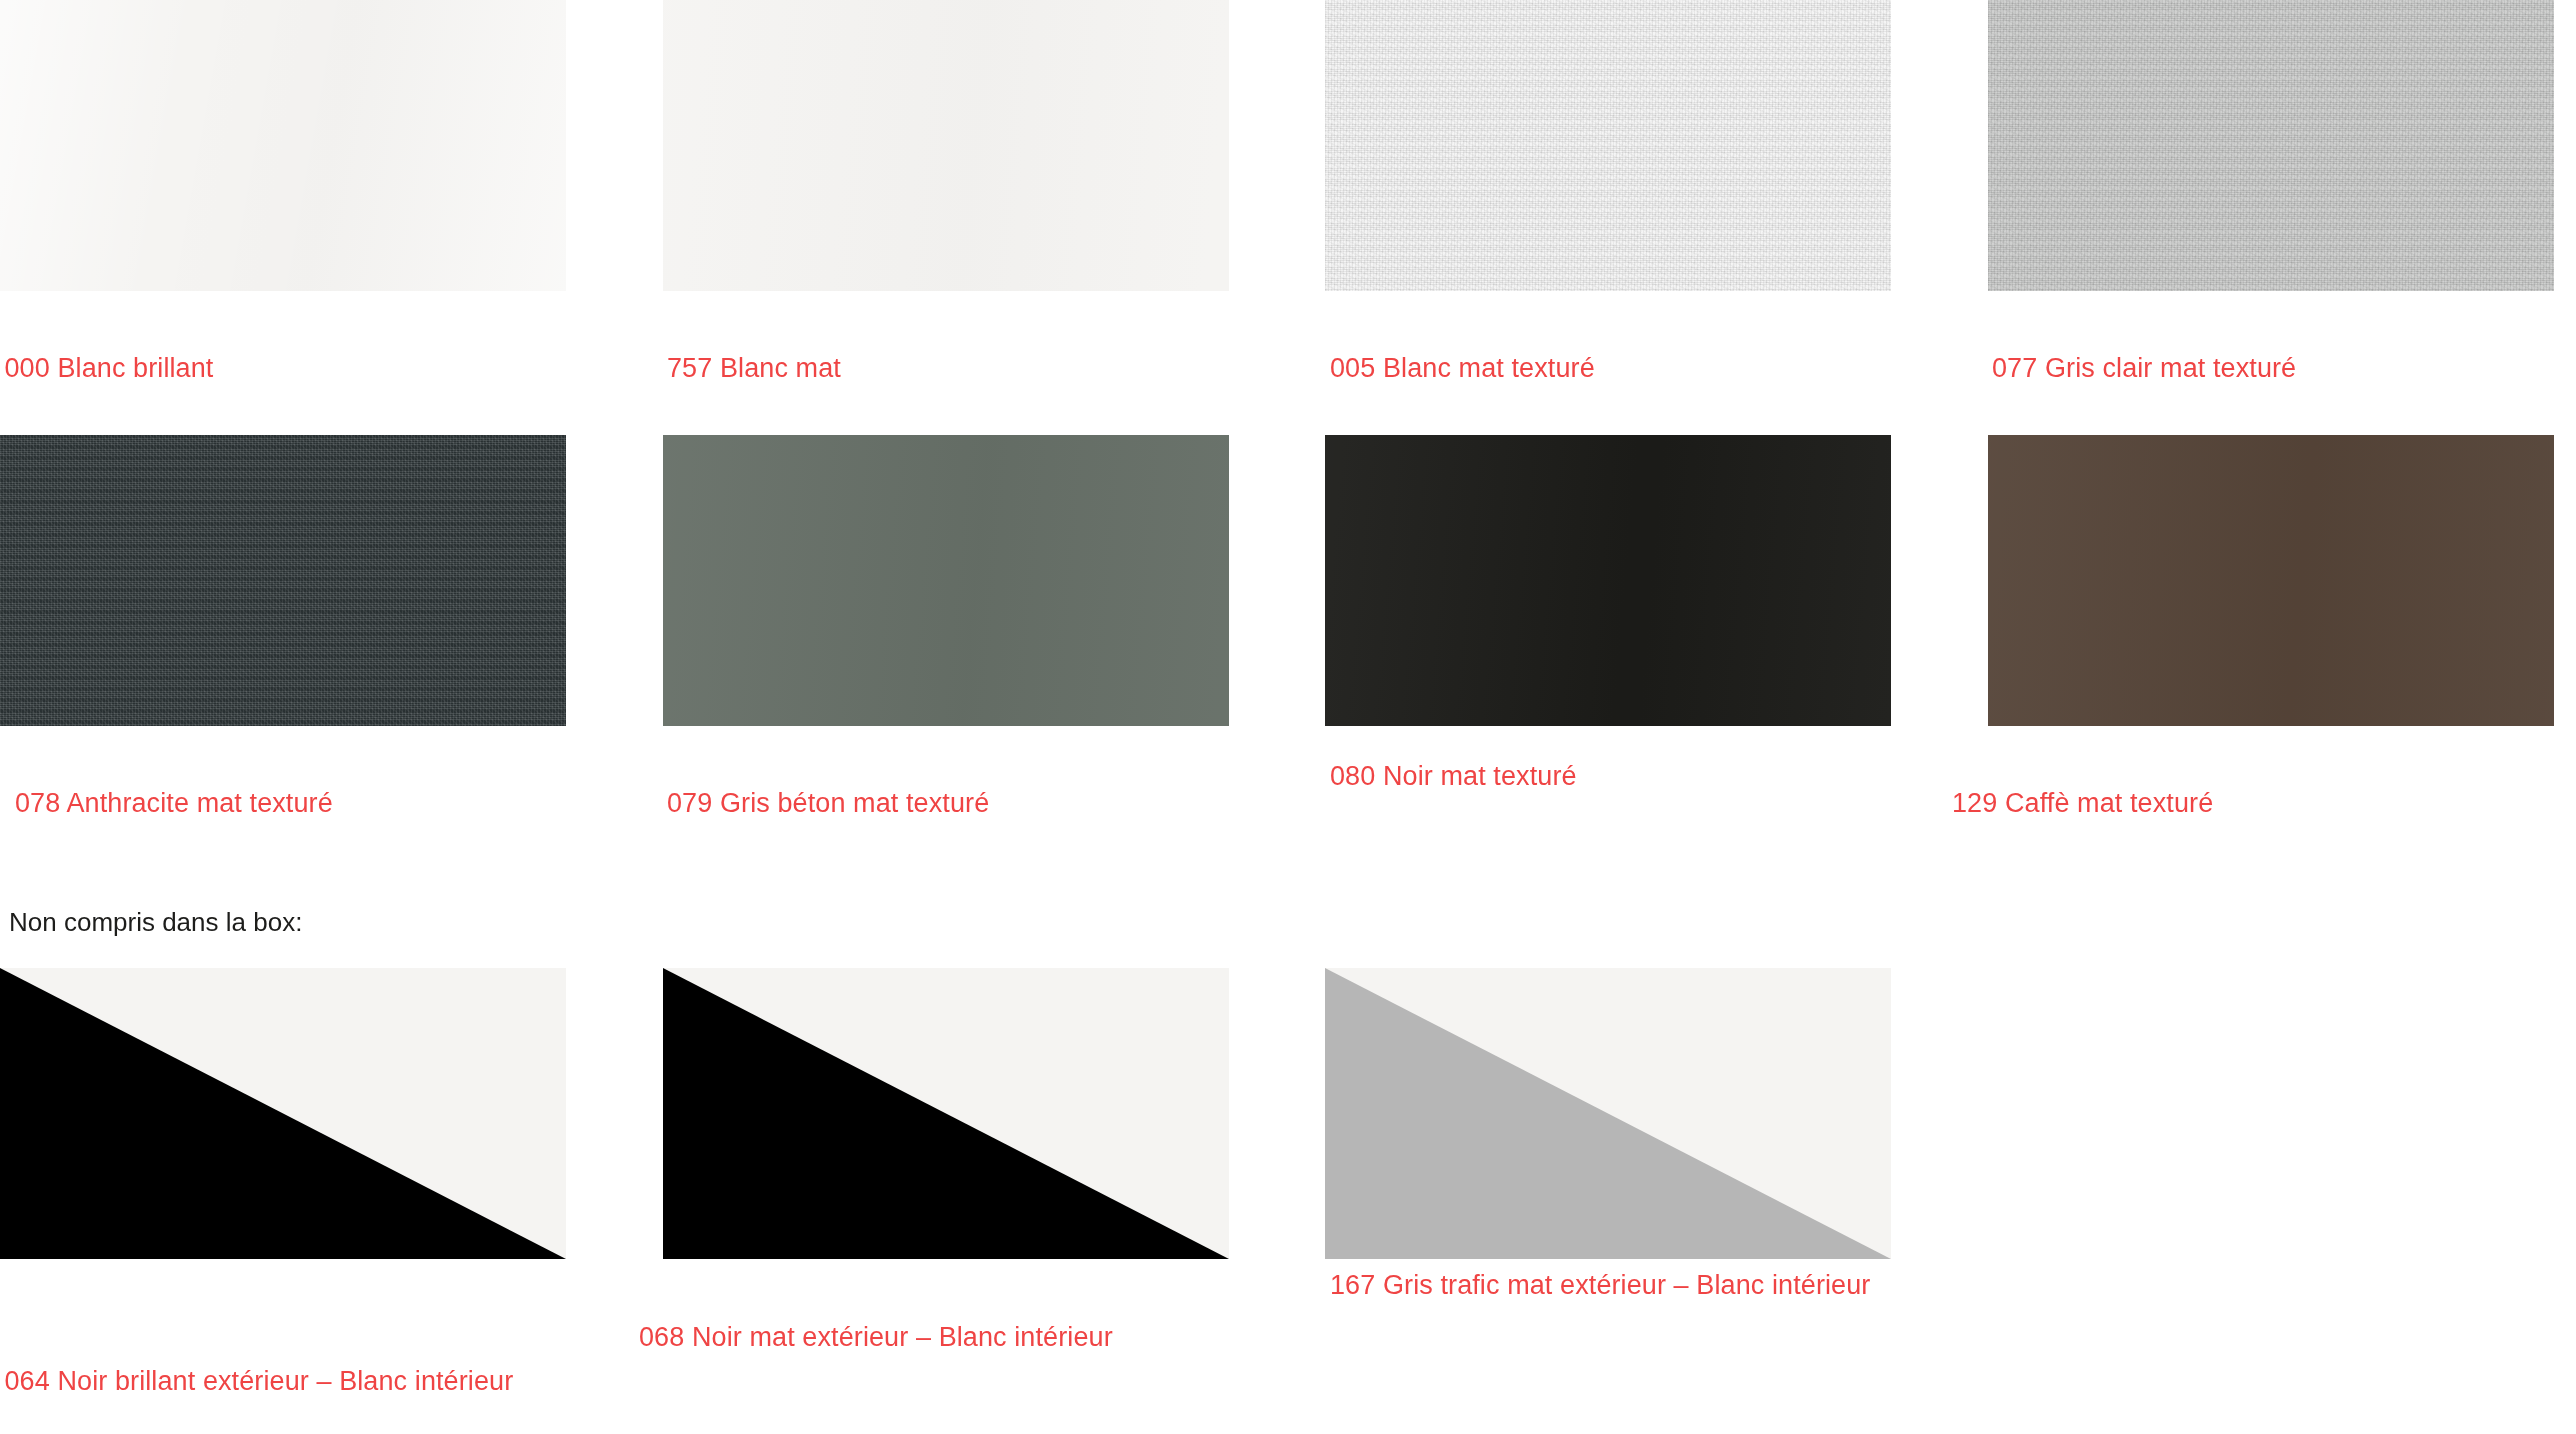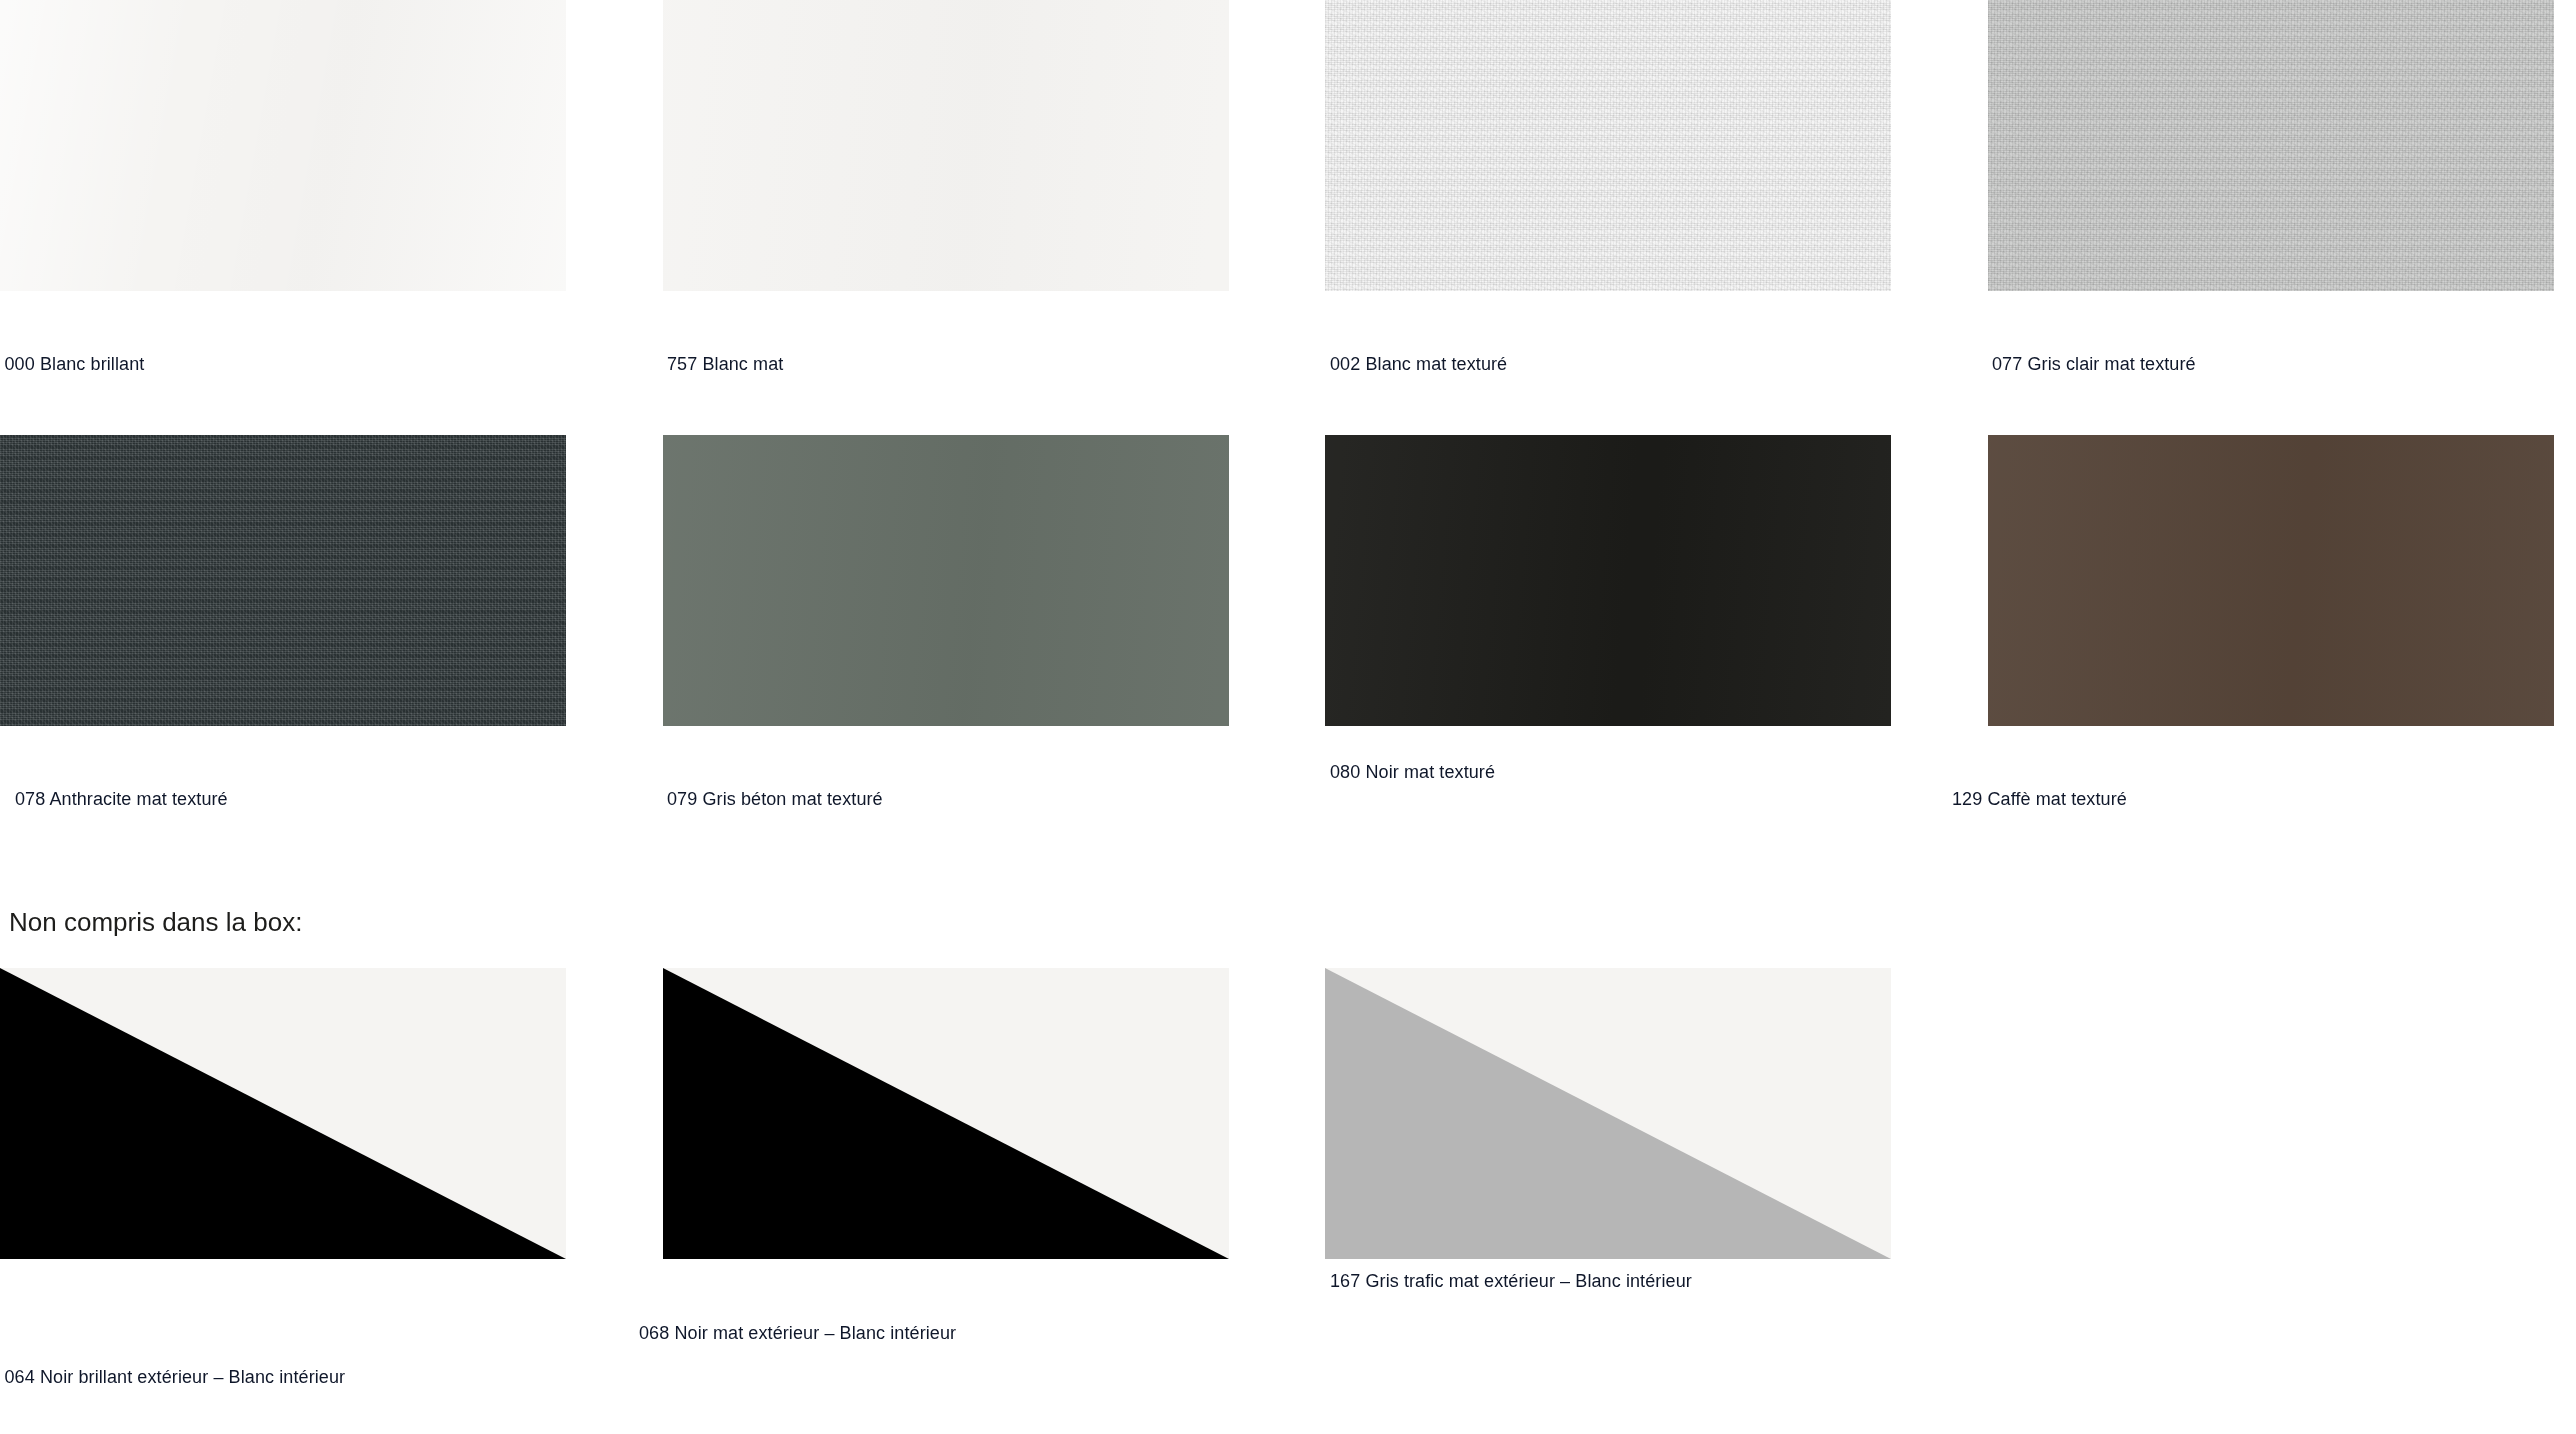--- a/index.html
+++ b/index.html
@@ -103,24 +103,24 @@
   }
   .swatch-chip.split .split-tri {
     position: absolute;
     inset: 0;
   }
 
   
   .swatch-label {
     position: absolute;
     white-space: nowrap;
-    font-size: 18px;
+    font-size: 27px;
     line-height: 1;
     letter-spacing: 0.1px;
-    color: #0f172a;
+    color: #ef4444;
     font-weight: 400;
   }
 
   .note-label {
     position: absolute;
     white-space: nowrap;
     font-size: 26px;
     line-height: 1;
     color: #1d1d1b;
     font-weight: 400;
@@ -167,21 +167,21 @@
       </div>
       <div class="swatch-cell" style="left: 1325px; top: 968px; width: 566px; height: 291px;">
         <div class="swatch-chip split" style="background: rgb(245, 244, 242);">
           <div class="split-tri" style="background: rgb(182, 182, 182); clip-path: polygon(0px 0px, 100% 100%, 0px 100%);"></div>
         </div>
       </div>
     </div>
   <div id="label-layer">
       <div class="swatch-label" style="left: 4.5px; top: 355px;">000 Blanc brillant</div>
       <div class="swatch-label" style="left: 667px; top: 355px; text-align: center;">757 Blanc mat</div>
-      <div class="swatch-label" style="left: 1330px; top: 355px;">002 Blanc mat texturé</div>
+      <div class="swatch-label" style="left: 1330px; top: 355px;">005 Blanc mat texturé</div>
       <div class="swatch-label" style="left: 1992px; top: 355px;">077 Gris clair mat texturé</div>
       <div class="swatch-label" style="left: 15px; top: 790px;">078 Anthracite mat texturé</div>
       <div class="swatch-label" style="left: 667px; top: 790px;">079 Gris béton mat texturé</div>
       <div class="swatch-label" style="left: 1330px; top: 763px; text-align: right;">080 Noir mat texturé</div>
       <div class="swatch-label" style="left: 1952px; top: 790px;">129  Caffè mat texturé</div>
       <div class="note-label" style="left: 9px; top: 909px;">Non compris dans la box:</div>
       <div class="swatch-label" style="left: 4.5px; top: 1368px;">064 Noir brillant extérieur – Blanc intérieur</div>
       <div class="swatch-label" style="left: 639px; top: 1324px;">068 Noir mat extérieur – Blanc intérieur</div>
       <div class="swatch-label" style="left: 1330px; top: 1272px;">167 Gris trafic mat extérieur – Blanc intérieur</div>
     </div>

